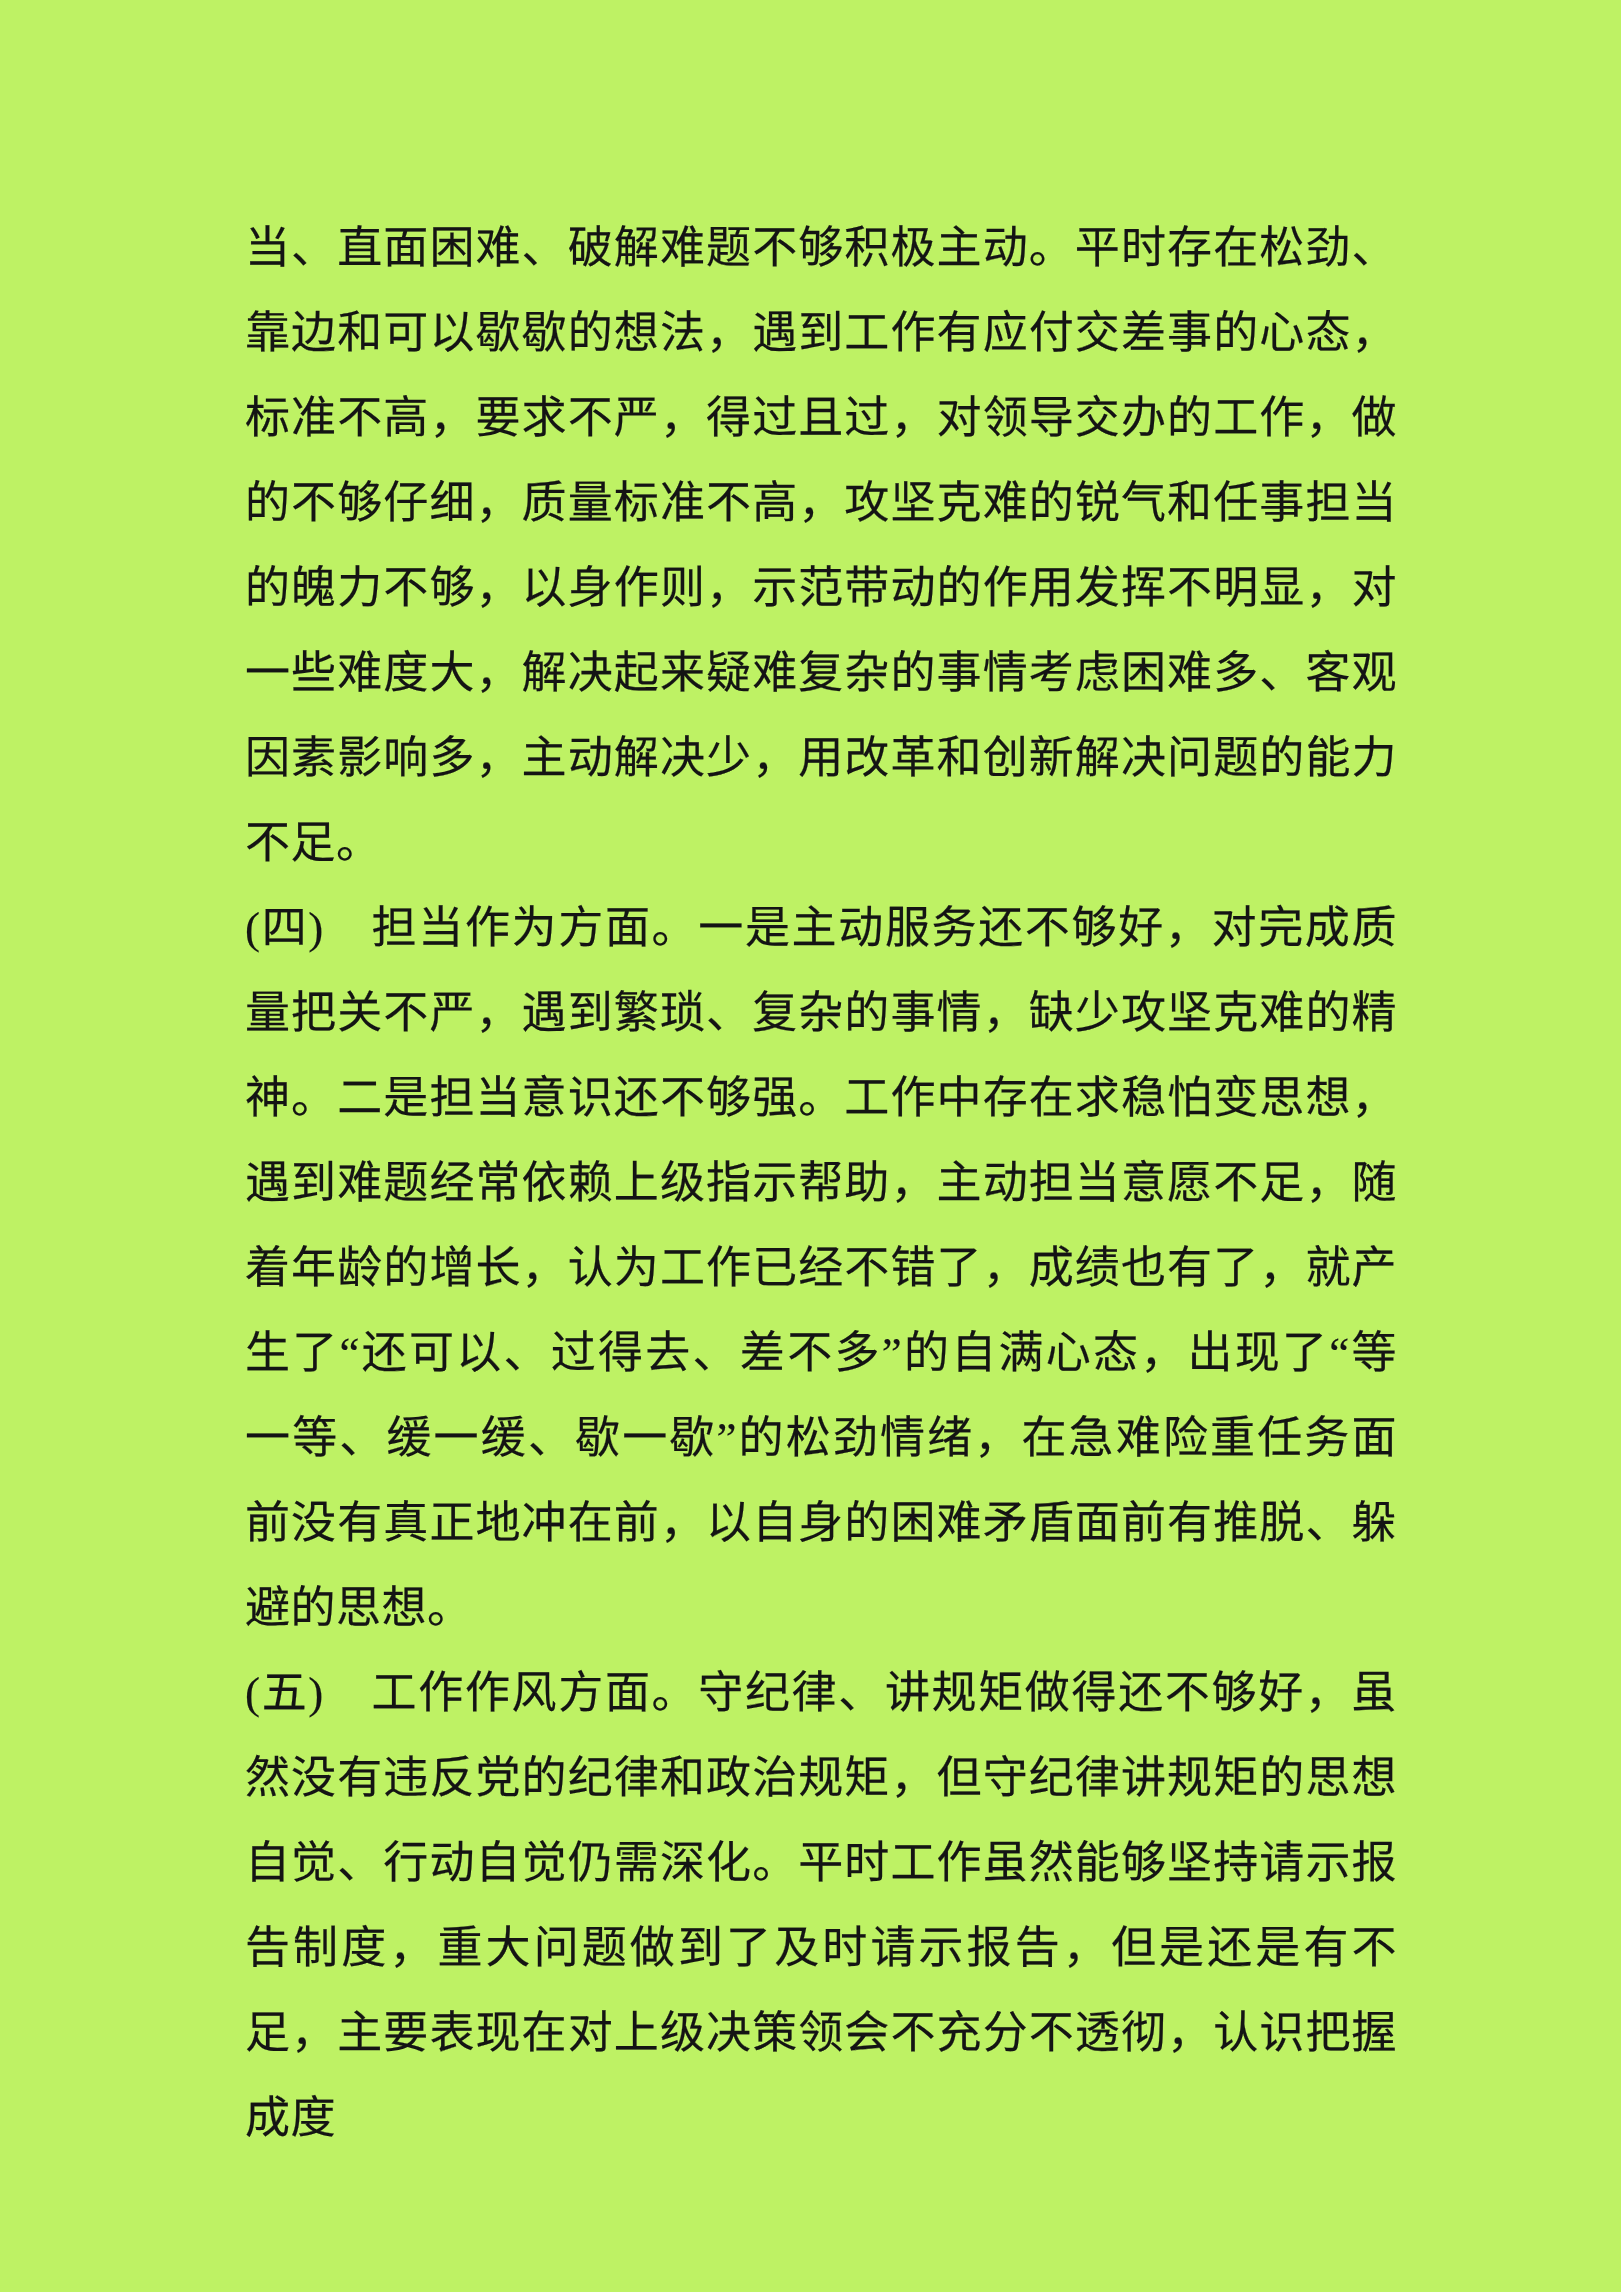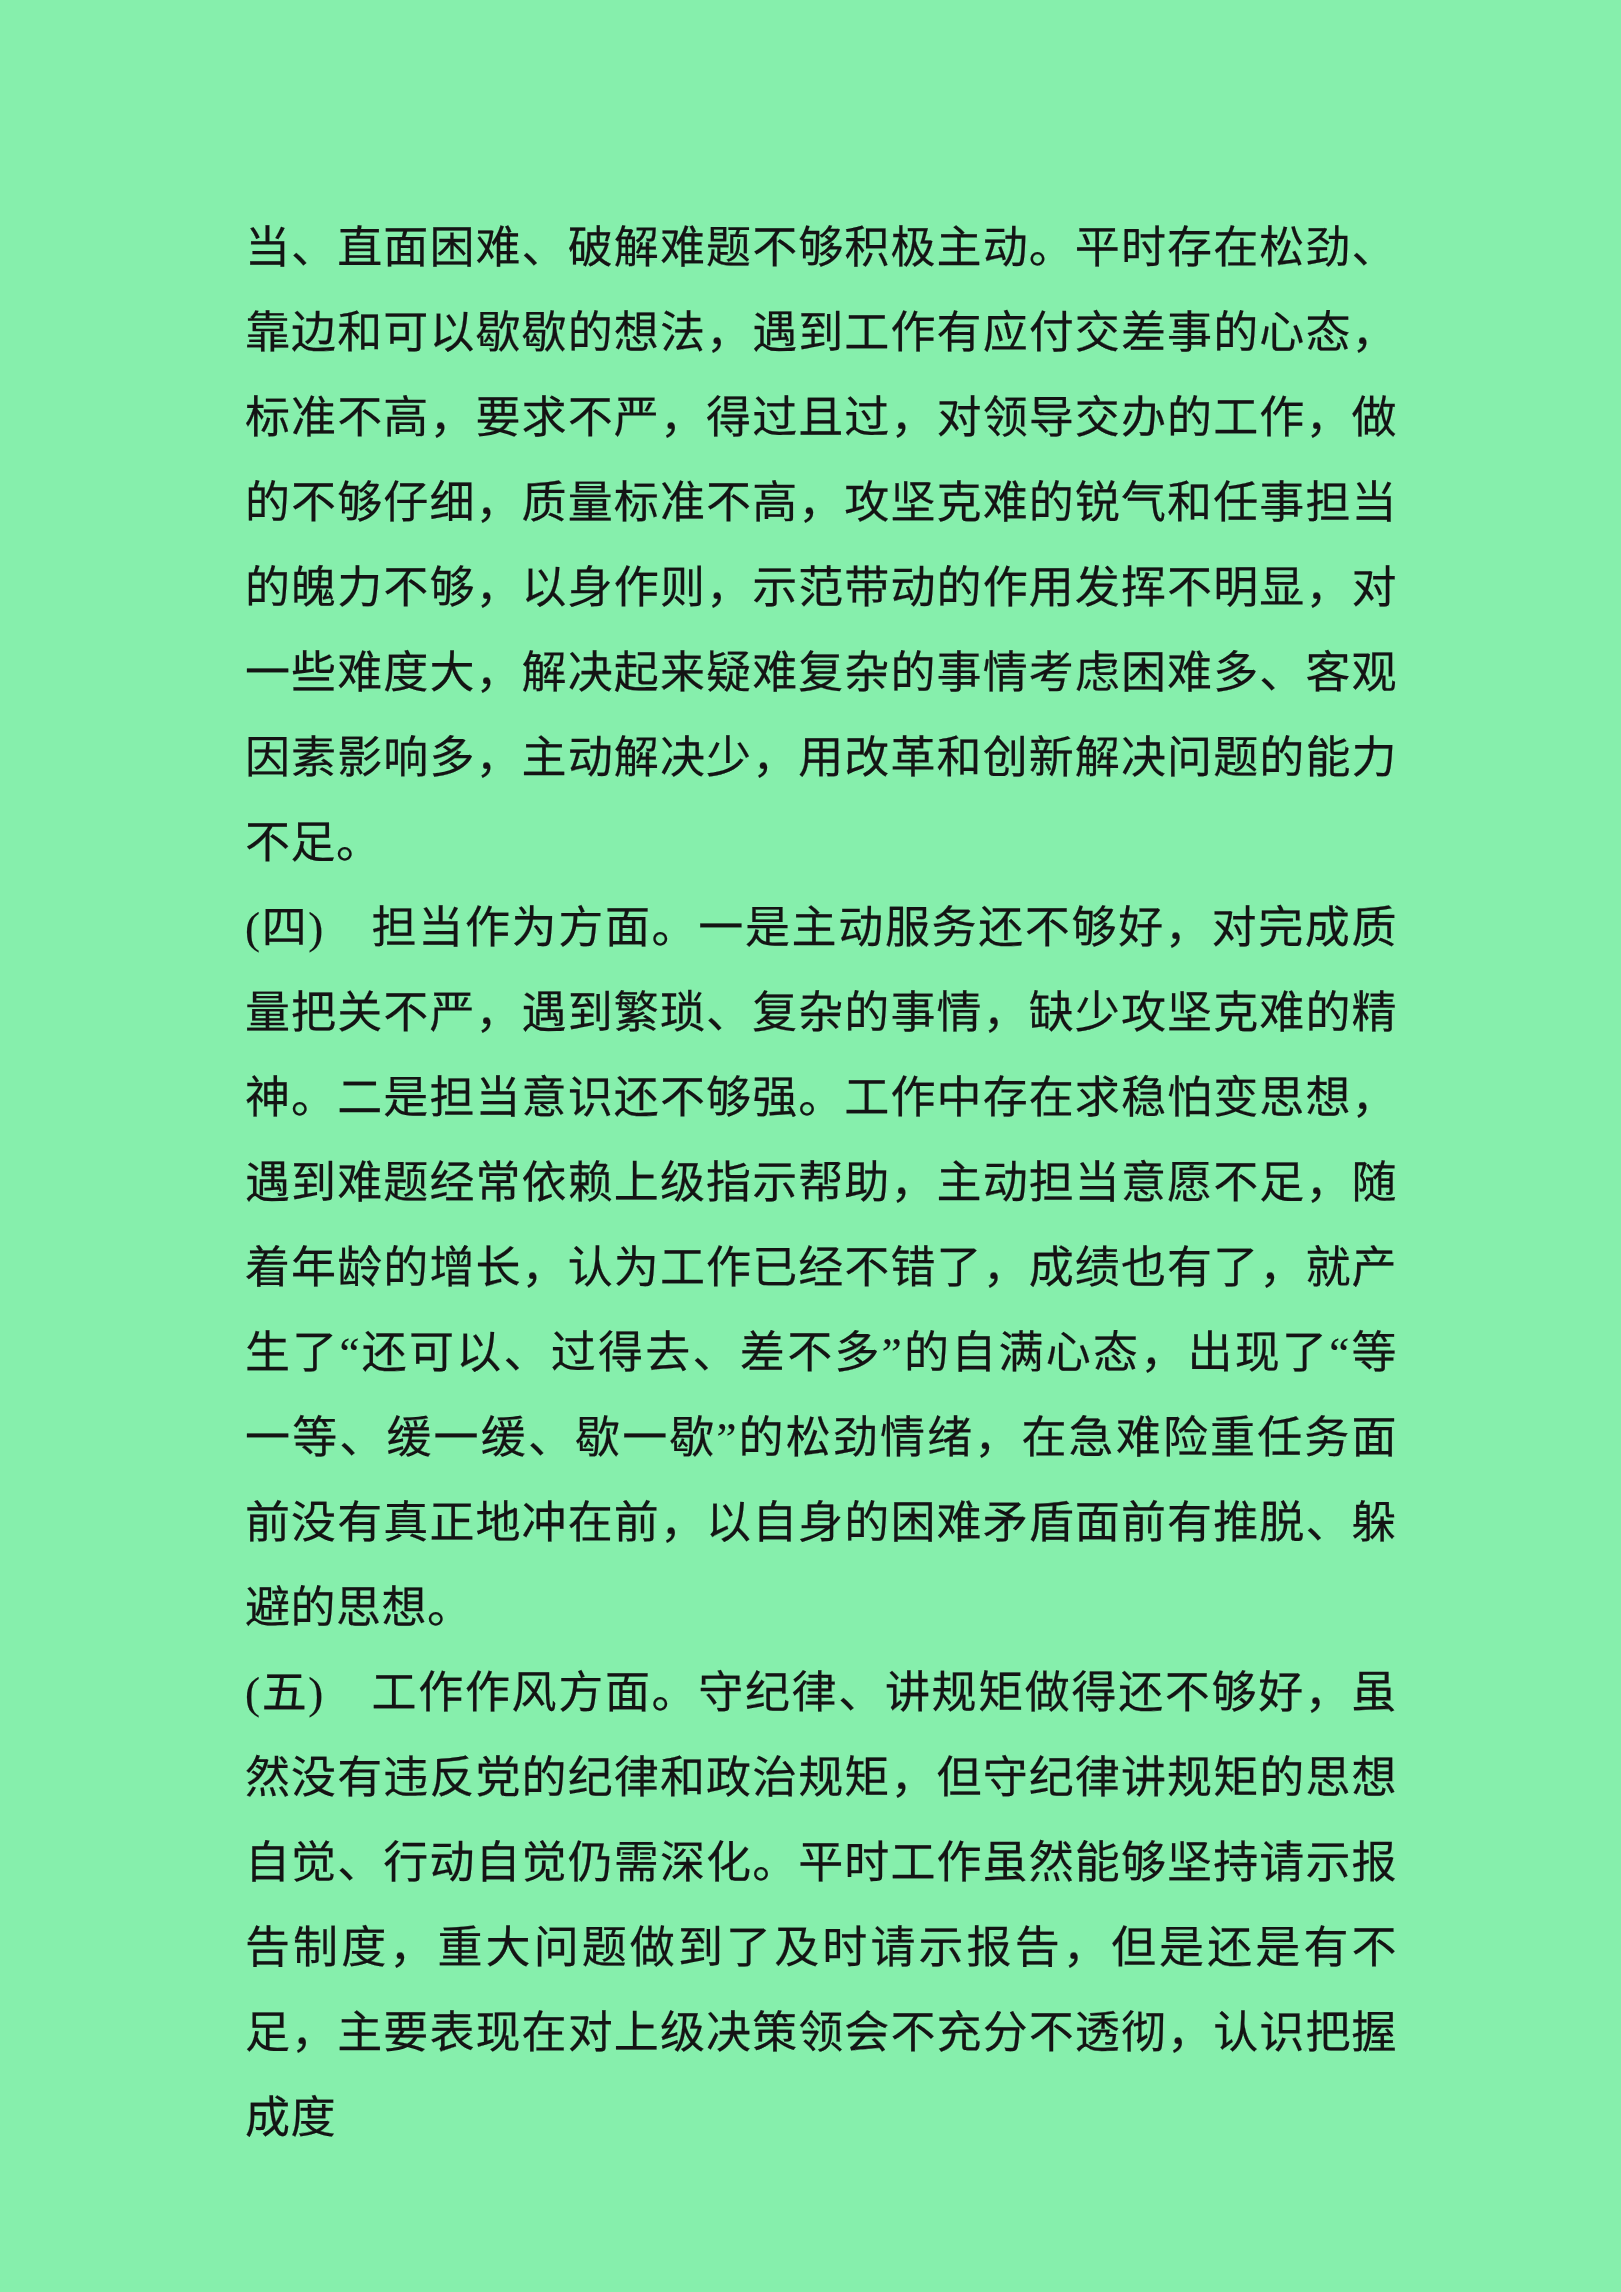--- a/index.html
+++ b/index.html
@@ -4,21 +4,21 @@
 <style>
   html, body {
     margin: 0;
     padding: 0;
     background: #ffffff;
   }
   .page {
     position: relative;
     width: 1621px;
     height: 2293px;
-    background: #86efac;
+    background: #bef264;
     overflow: hidden;
     font-family: "Liberation Serif", serif;
   }
   .text-block {
     position: absolute;
     left: 245px;
     top: 206px;
     width: 1152px;
     color: #141414;
     font-size: 45px;

